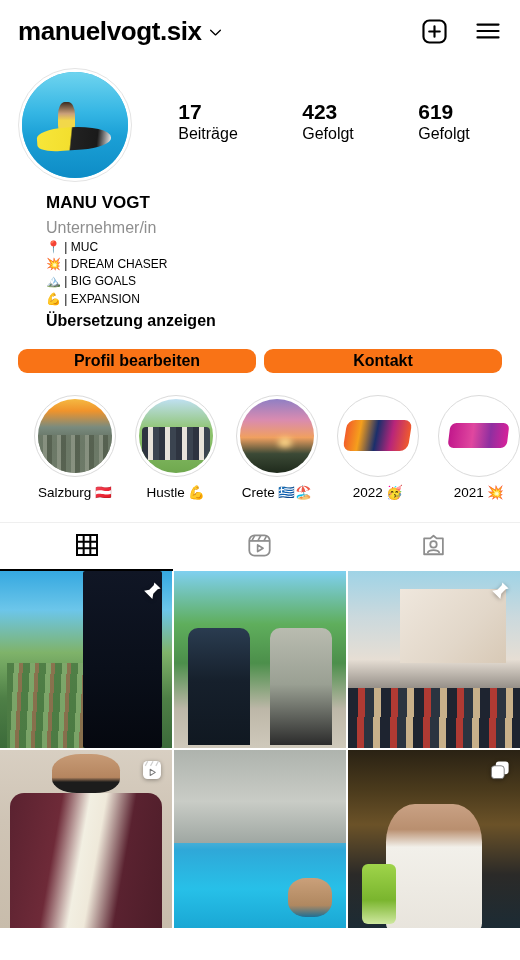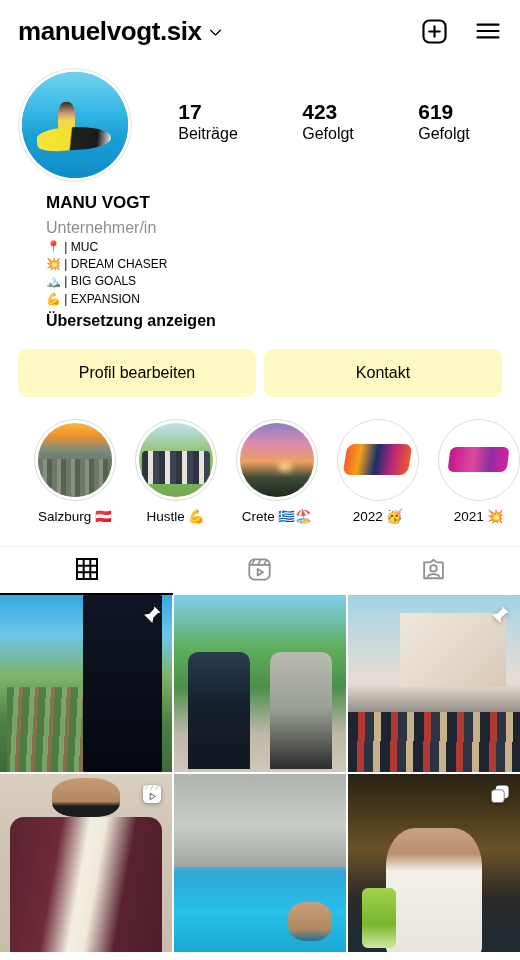--- a/index.html
+++ b/index.html
@@ -41,23 +41,23 @@
   
   .bio { padding:8px 18px 0 18px;margin-left:28px; }
   .bio-name { font-size:17px; font-weight:700; line-height:1.5; }
   .bio-category { font-size:16px; color:#8e8e8e; line-height:1.45; }
   .bio-line { font-size:12px; line-height:1.45; white-space:pre; }
   .bio-translate { font-size:16px; font-weight:700; line-height:1.5; margin-top:1px; }
 
   
   .actions { display:flex; gap:8px; padding:16px 18px 0 18px; }
   .action-btn {
-    flex:1; height:48px; border-radius:9px; background:#fef9c3;
+    flex:1; height:24px; border-radius:9px; background:#f97316;
     display:flex; align-items:center; justify-content:center;
-    font-size:16px; font-weight:400; color:#000; border:none; cursor:pointer;
+    font-size:16px; font-weight:700; color:#000; border:none; cursor:pointer;
     font-family:"Liberation Sans", sans-serif;
   }
 
   
   .highlights {
     display:flex; gap:19px; padding:22px 18px 0 18px;
     overflow:hidden; white-space:nowrap;margin-left:16px;
   }
   .hl { width:82px; flex:0 0 auto; text-align:center; }
   .hl-ring {

